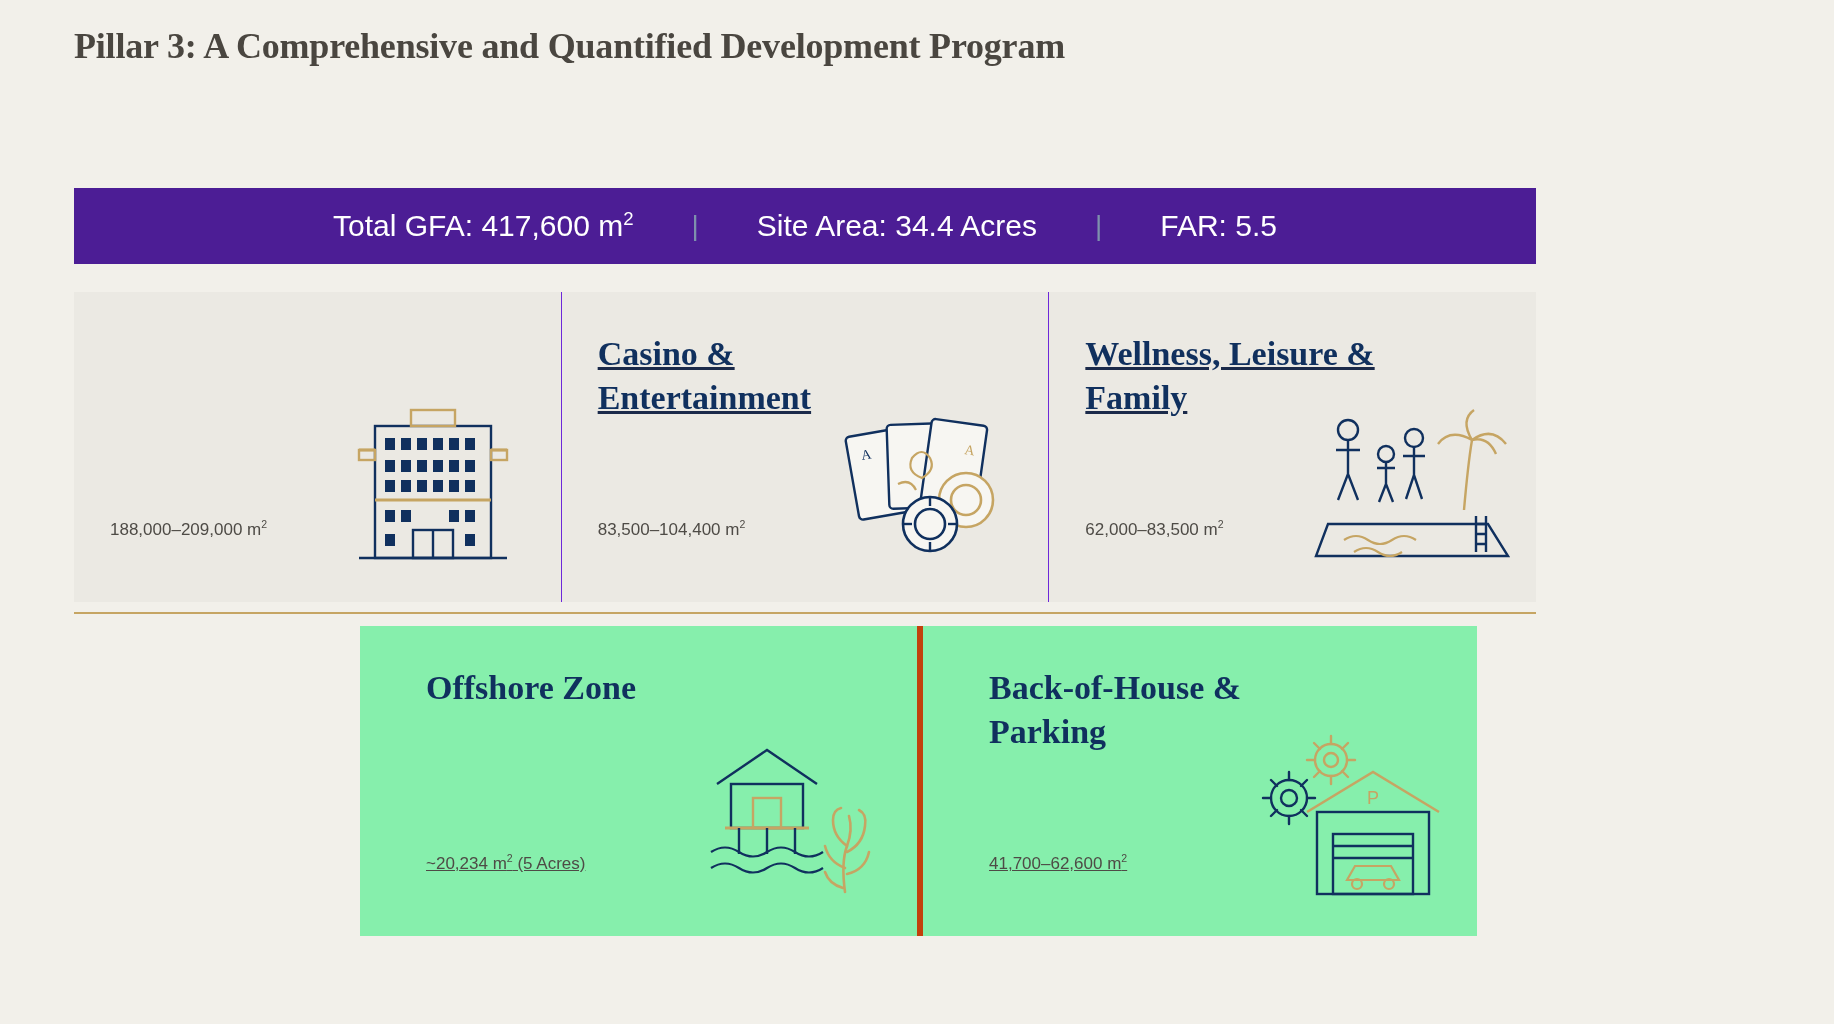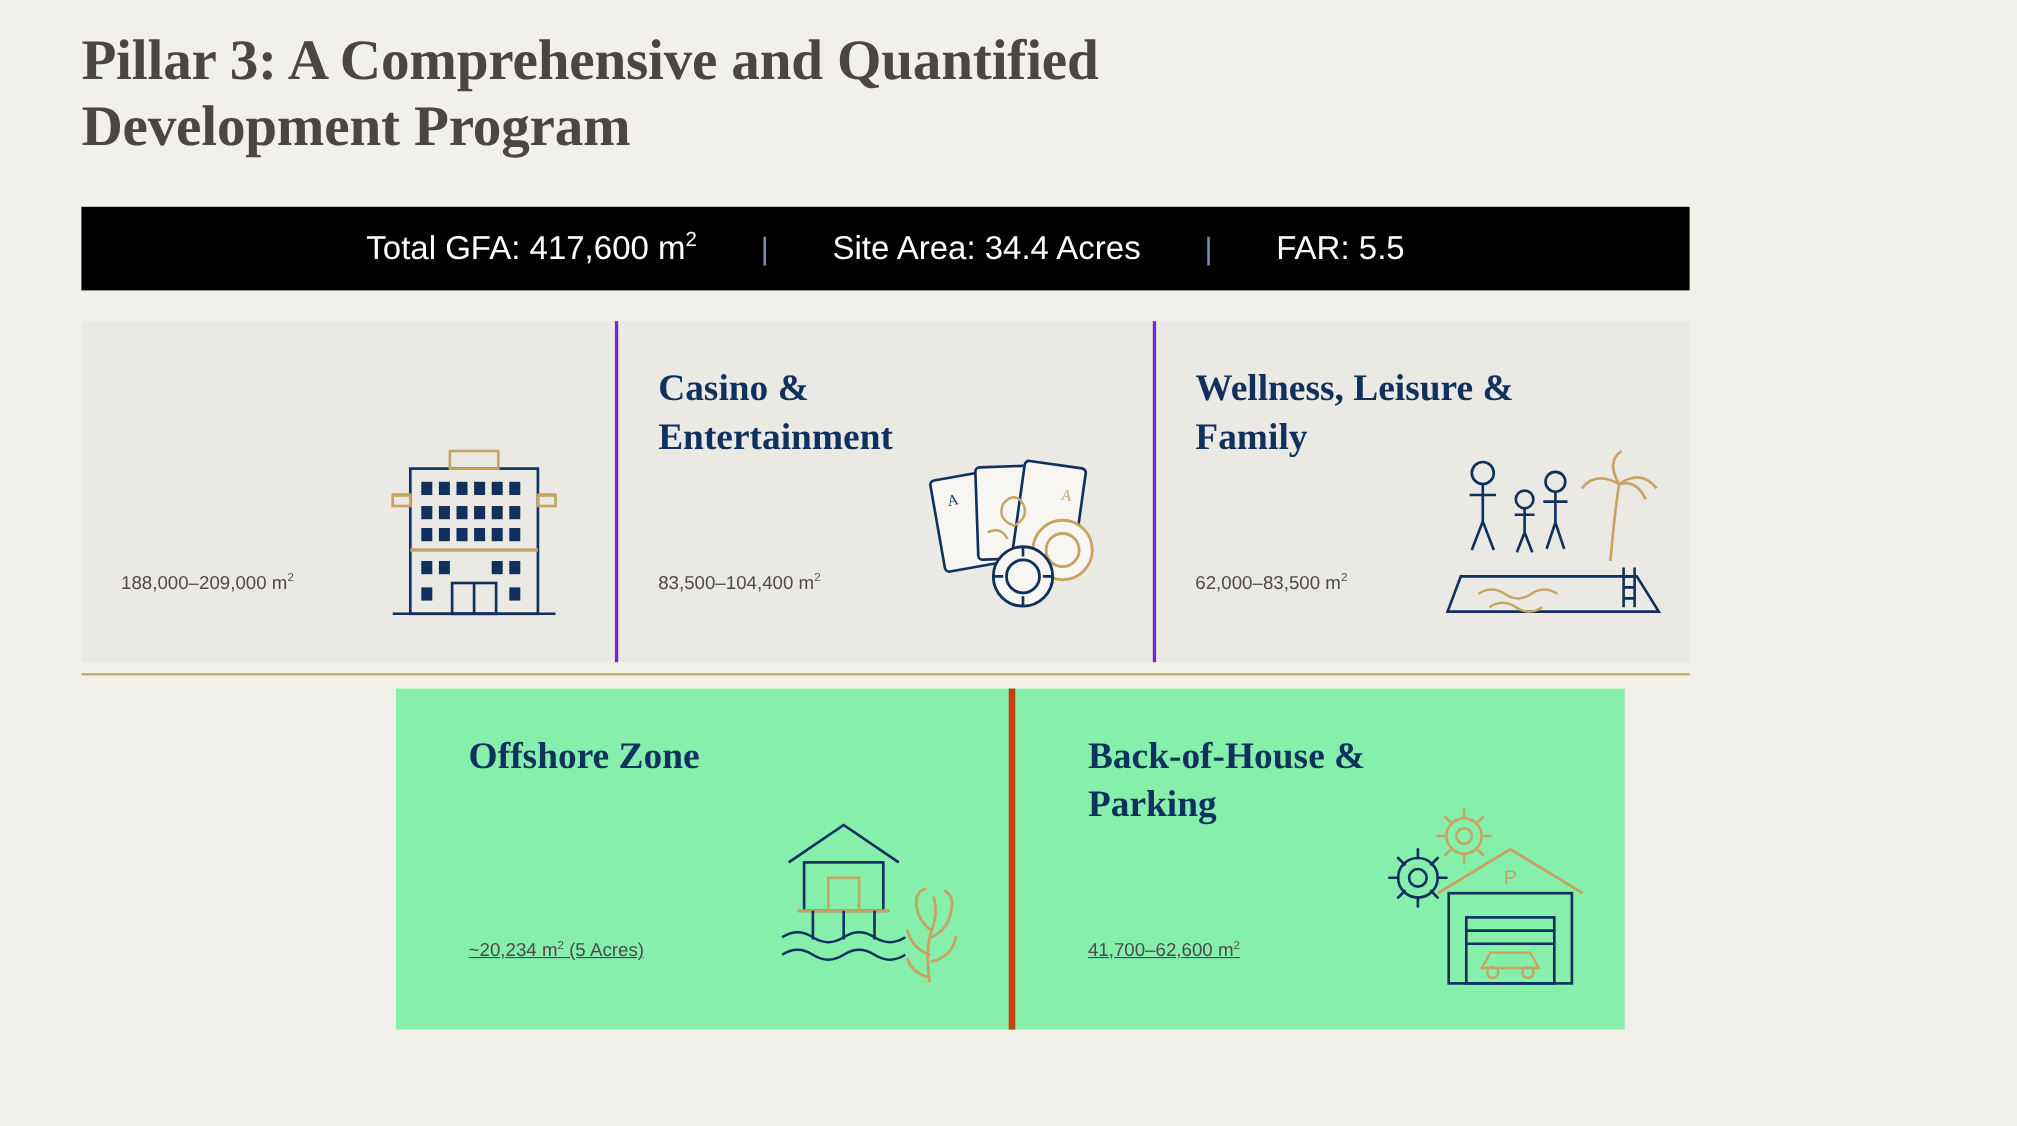--- a/index.html
+++ b/index.html
@@ -20,32 +20,32 @@
     inset: 0;
     background: #f2f0ea;
   }
   .title {
     position: absolute;
     left: 74px;
     top: 26px;
     width: 1200px;
     font-family: "Liberation Serif", serif;
     font-weight: bold;
-    font-size: 52px;
+    font-size: 36px;
     line-height: 1.15;
     color: #4a4640;
     letter-spacing: -0.2px;
   }
   .stats-bar {
     position: absolute;
     left: 74px;
     top: 188px;
     width: 1462px;
     height: 76px;
-    background: #000000;
+    background: #4c1d95;
     display: flex;
     align-items: center;
     justify-content: center;
     color: #ffffff;
   }
   .stat {
     font-size: 30px;
     color: #ffffff;
     white-space: nowrap;
     padding: 0 6px;
@@ -75,21 +75,22 @@
     position: relative;
     background: #ebe9e3;
     box-sizing: border-box;
     padding: 40px 36px 30px 36px;
     overflow: hidden;
   }
   .row1 .card {
     flex: 1 1 0;
   }
   .row1 .card + .card {
-    border-left: 3px solid #6d28d9;
+    border-left: 1px solid #6d28d9;
+    text-decoration: underline;
   }
   .card h3 {
     margin: 0;
     font-family: "Liberation Serif", serif;
     font-weight: bold;
     font-size: 34px;
     line-height: 1.28;
     color: #10305e;
     max-width: 330px;
   }

